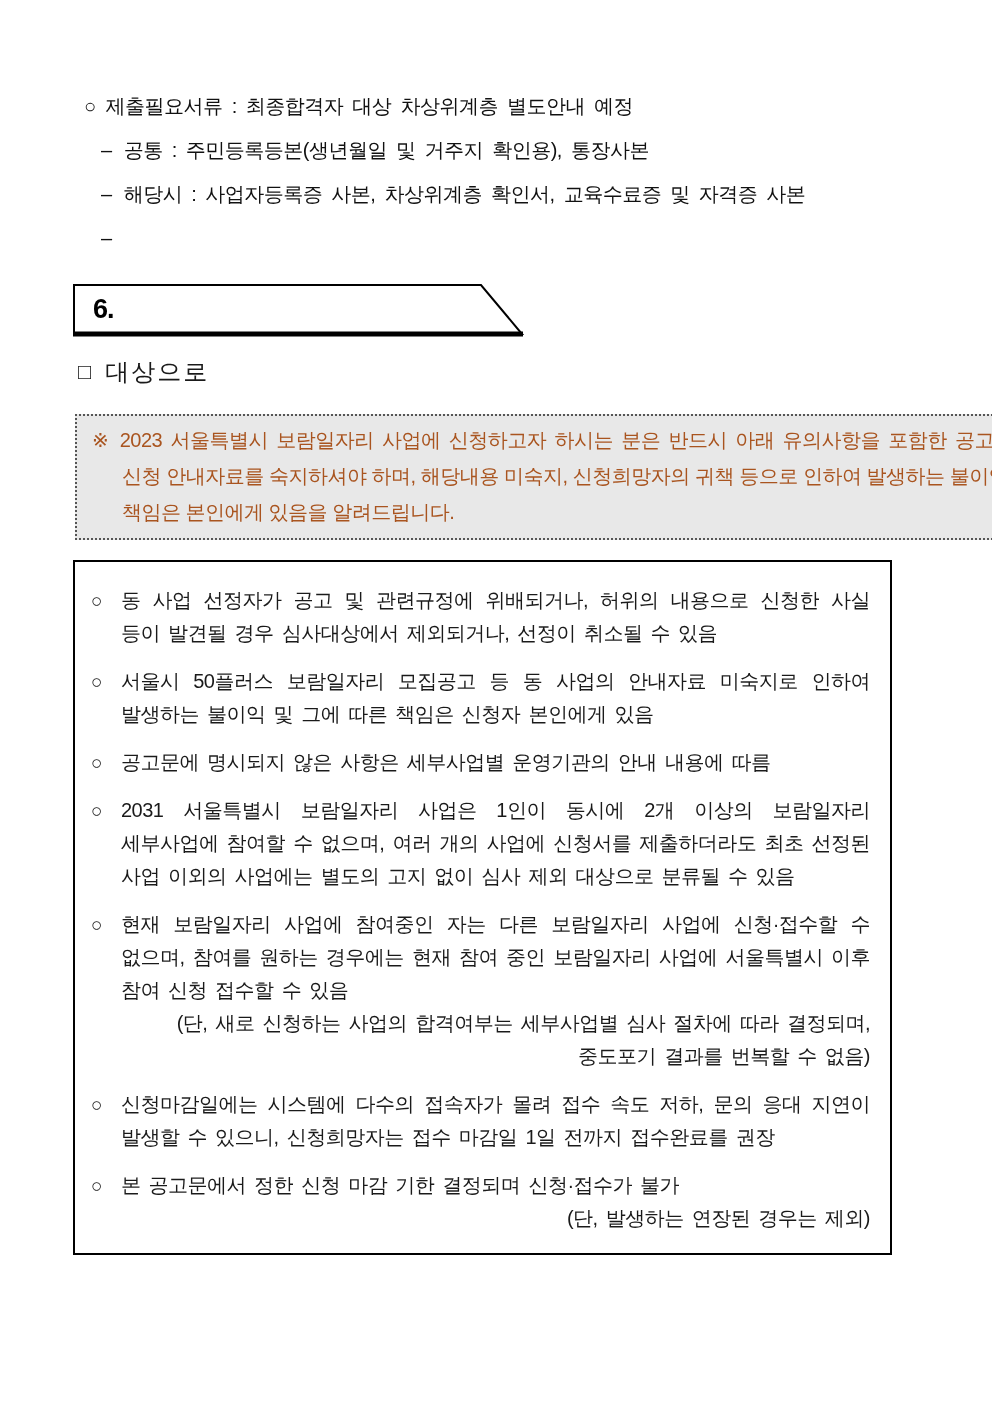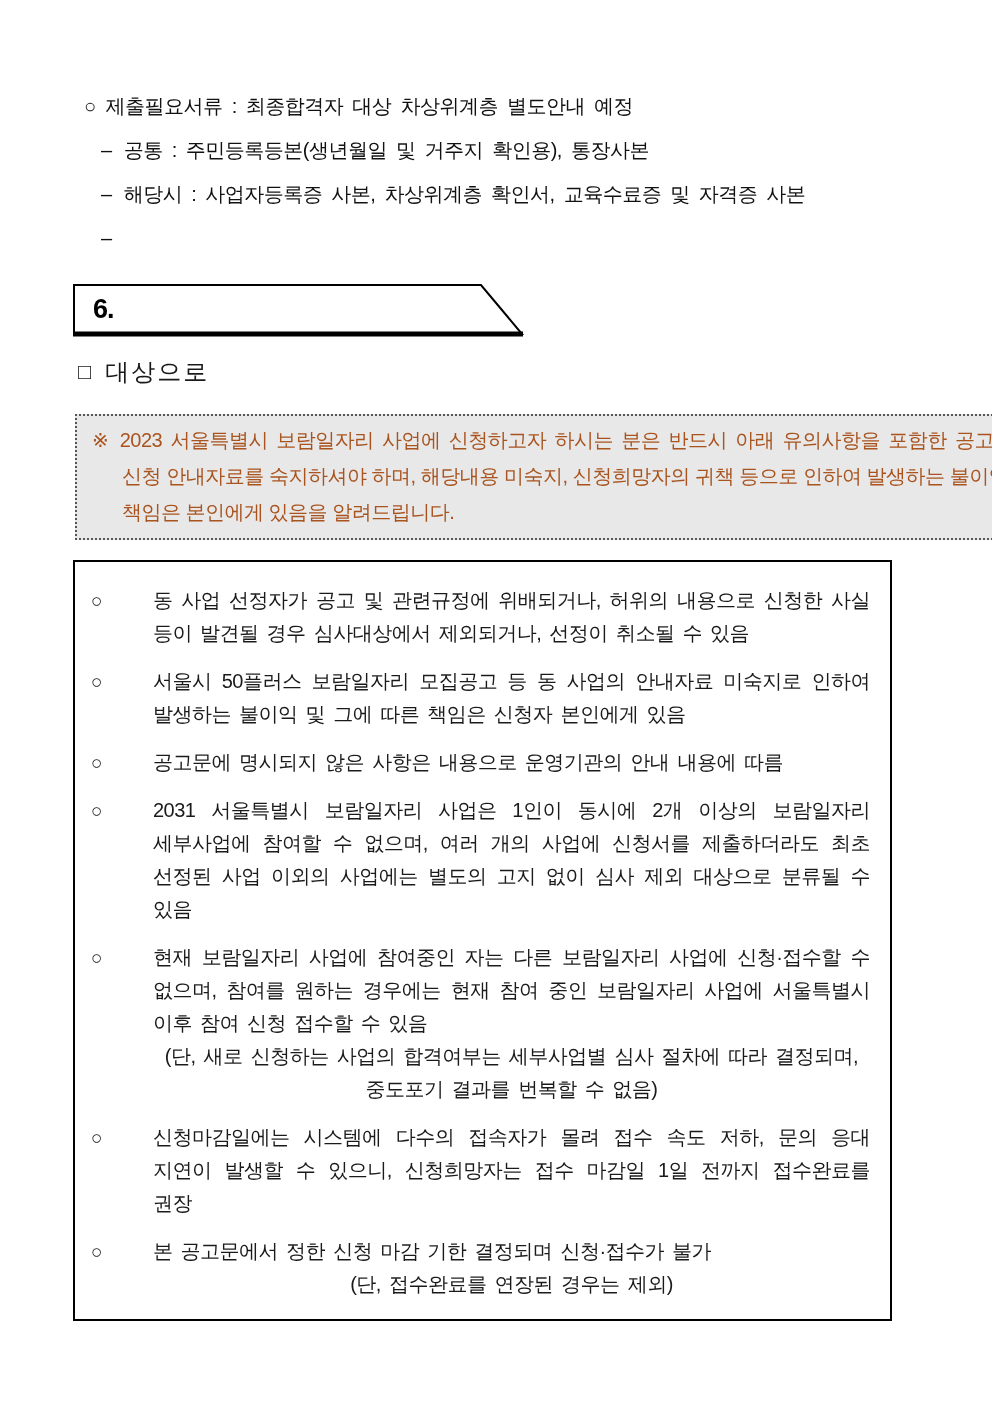--- a/index.html
+++ b/index.html
@@ -83,23 +83,22 @@
   }
   .note-body { flex: 1 1 auto; min-width: 0; }
   .note-body p {
     font-size: 20px;
     line-height: 33px;
     letter-spacing: -0.5px;
     word-spacing: 3px;
     color: #1a1a1a;
     text-align: justify;
     word-break: keep-all;
-    margin-left: 32px;
   }
-  .note-body p.subnote { text-align: center; }
+  .note-body p.subnote { text-align: right; }
 </style>
 </head>
 <body>
 
 <div class="page">
 
   <div class="top-list">
     <div class="top-row">
       <span class="bullet">○</span>
       <span>제출필요서류 : 최종합격자 대상 차상위계층 별도안내 예정</span>
@@ -148,21 +147,21 @@
     <div class="note-item">
       <span class="note-bullet">○</span>
       <div class="note-body">
         <p>서울시 50플러스 보람일자리 모집공고 등 동 사업의 안내자료 미숙지로 인하여 발생하는 불이익 및 그에 따른 책임은 신청자 본인에게 있음</p>
       </div>
     </div>
 
     <div class="note-item">
       <span class="note-bullet">○</span>
       <div class="note-body">
-        <p>공고문에 명시되지 않은 사항은 내용으로 운영기관의 안내 내용에 따름</p>
+        <p>공고문에 명시되지 않은 사항은 세부사업별 운영기관의 안내 내용에 따름</p>
       </div>
     </div>
 
     <div class="note-item">
       <span class="note-bullet">○</span>
       <div class="note-body">
         <p>2031 서울특별시 보람일자리 사업은 1인이 동시에 2개 이상의 보람일자리 세부사업에 참여할 수 없으며, 여러 개의 사업에 신청서를 제출하더라도 최초 선정된 사업 이외의 사업에는 별도의 고지 없이 심사 제외 대상으로 분류될 수 있음</p>
       </div>
     </div>
 
@@ -178,19 +177,19 @@
       <span class="note-bullet">○</span>
       <div class="note-body">
         <p>신청마감일에는 시스템에 다수의 접속자가 몰려 접수 속도 저하, 문의 응대 지연이 발생할 수 있으니, 신청희망자는 접수 마감일 1일 전까지 접수완료를 권장</p>
       </div>
     </div>
 
     <div class="note-item">
       <span class="note-bullet">○</span>
       <div class="note-body">
         <p>본 공고문에서 정한 신청 마감 기한 결정되며 신청·접수가 불가</p>
-        <p class="subnote">(단, 접수완료를 연장된 경우는 제외)</p>
+        <p class="subnote">(단, 발생하는 연장된 경우는 제외)</p>
       </div>
     </div>
 
   </div>
 
 </div>
 
 </body></html>

